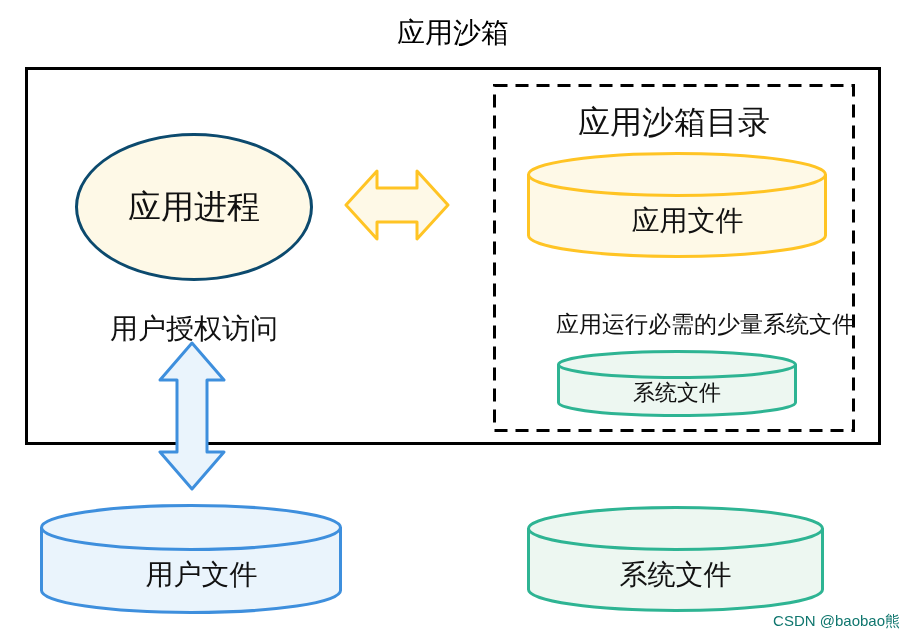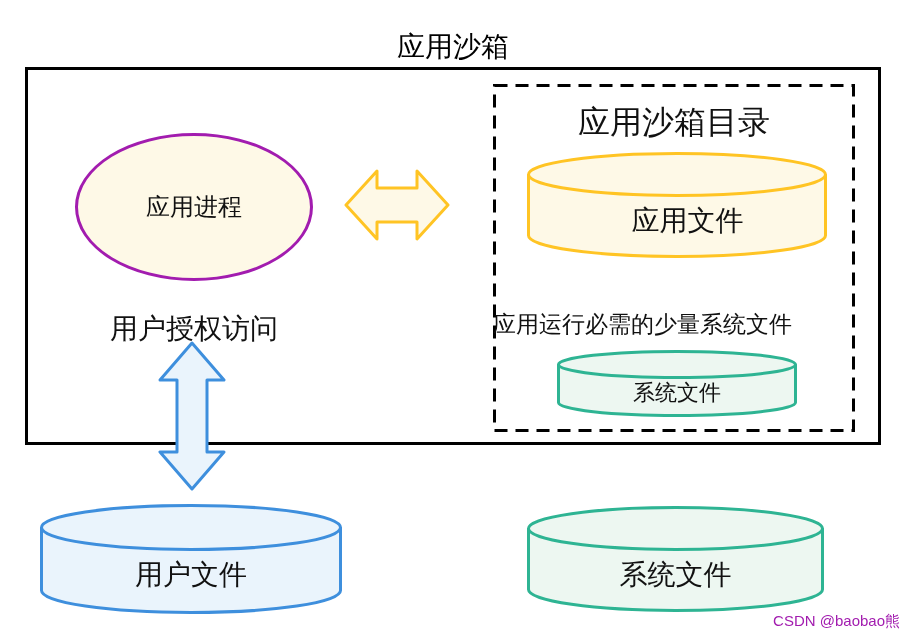--- a/index.html
+++ b/index.html
@@ -11,41 +11,41 @@
   .canvas {
     position: relative;
     width: 906px;
     height: 639px;
     background: #ffffff;
     overflow: hidden;
     color: #111;
   }
   .abs { position: absolute; }
   .diagram-title {
-    top: 28px; left: 0; width: 100%;
+    top: 14px; left: 0; width: 100%;
     text-align: center;
     font-size: 28px;
     color: #000;
   }
   .main-box {
     left: 25px; top: 67px;
     width: 856px; height: 378px;
     border: 3px solid #000;
     box-sizing: border-box;
     background: #fff;
   }
   .process-ellipse {
     left: 75px; top: 133px;
     width: 238px; height: 148px;
-    border: 3px solid #a21caf;
+    border: 3px solid #0c4a6e;
     background: #FEF9E7;
     border-radius: 50%;
     box-sizing: border-box;
     display: flex; align-items: center; justify-content: center;
-    font-size: 24px;
+    font-size: 33px;
   }
   .direct-access-label {
     left: 330px; top: 138px; width: 140px;
     text-align: center;
     font-size: 28px;
   }
   .h-arrow { left: 344px; top: 168px; }
   .dashed-box-svg { left: 493px; top: 84px; }
   .sandbox-dir-title {
     left: 493px; top: 101px; width: 362px;
@@ -56,36 +56,36 @@
   .cyl-label {
     position: absolute;
     left: 0; right: 0; bottom: 0;
     display: flex; align-items: center; justify-content: center;
     font-size: 28px;
   }
   .cyl-label.small { font-size: 22px; }
   .app-files-cylinder { left: 527px; top: 152px; width: 300px; height: 106px; }
   .system-note-label {
     left: 493px; top: 309px; width: 362px;
-    text-align: left;
+    text-align: right;
     font-size: 23px;
   }
   .sandbox-sys-cylinder { left: 557px; top: 350px; width: 240px; height: 67px; }
   .user-auth-label {
     left: 75px; top: 310px; width: 238px;
     text-align: center;
     font-size: 28px;
   }
   .v-arrow { left: 158px; top: 341px; z-index: 5; }
-  .user-files-cylinder { left: 40px; top: 504px; width: 302px; height: 110px; }
+  .user-files-cylinder { left: 40px; top: 504px; width: 302px; height: 110px; padding-left: 21px; }
   .system-files-cylinder { left: 527px; top: 506px; width: 297px; height: 106px; }
   .watermark {
     top: 612px; right: 6px;
     font-size: 15px;
-    color: #a21caf;
+    color: #0f766e;
   }
 </style>
 </head>
 <body>
 
 <div class="canvas">
 
   <div class="abs diagram-title">应用沙箱</div>
 
   <div class="abs main-box"></div>

